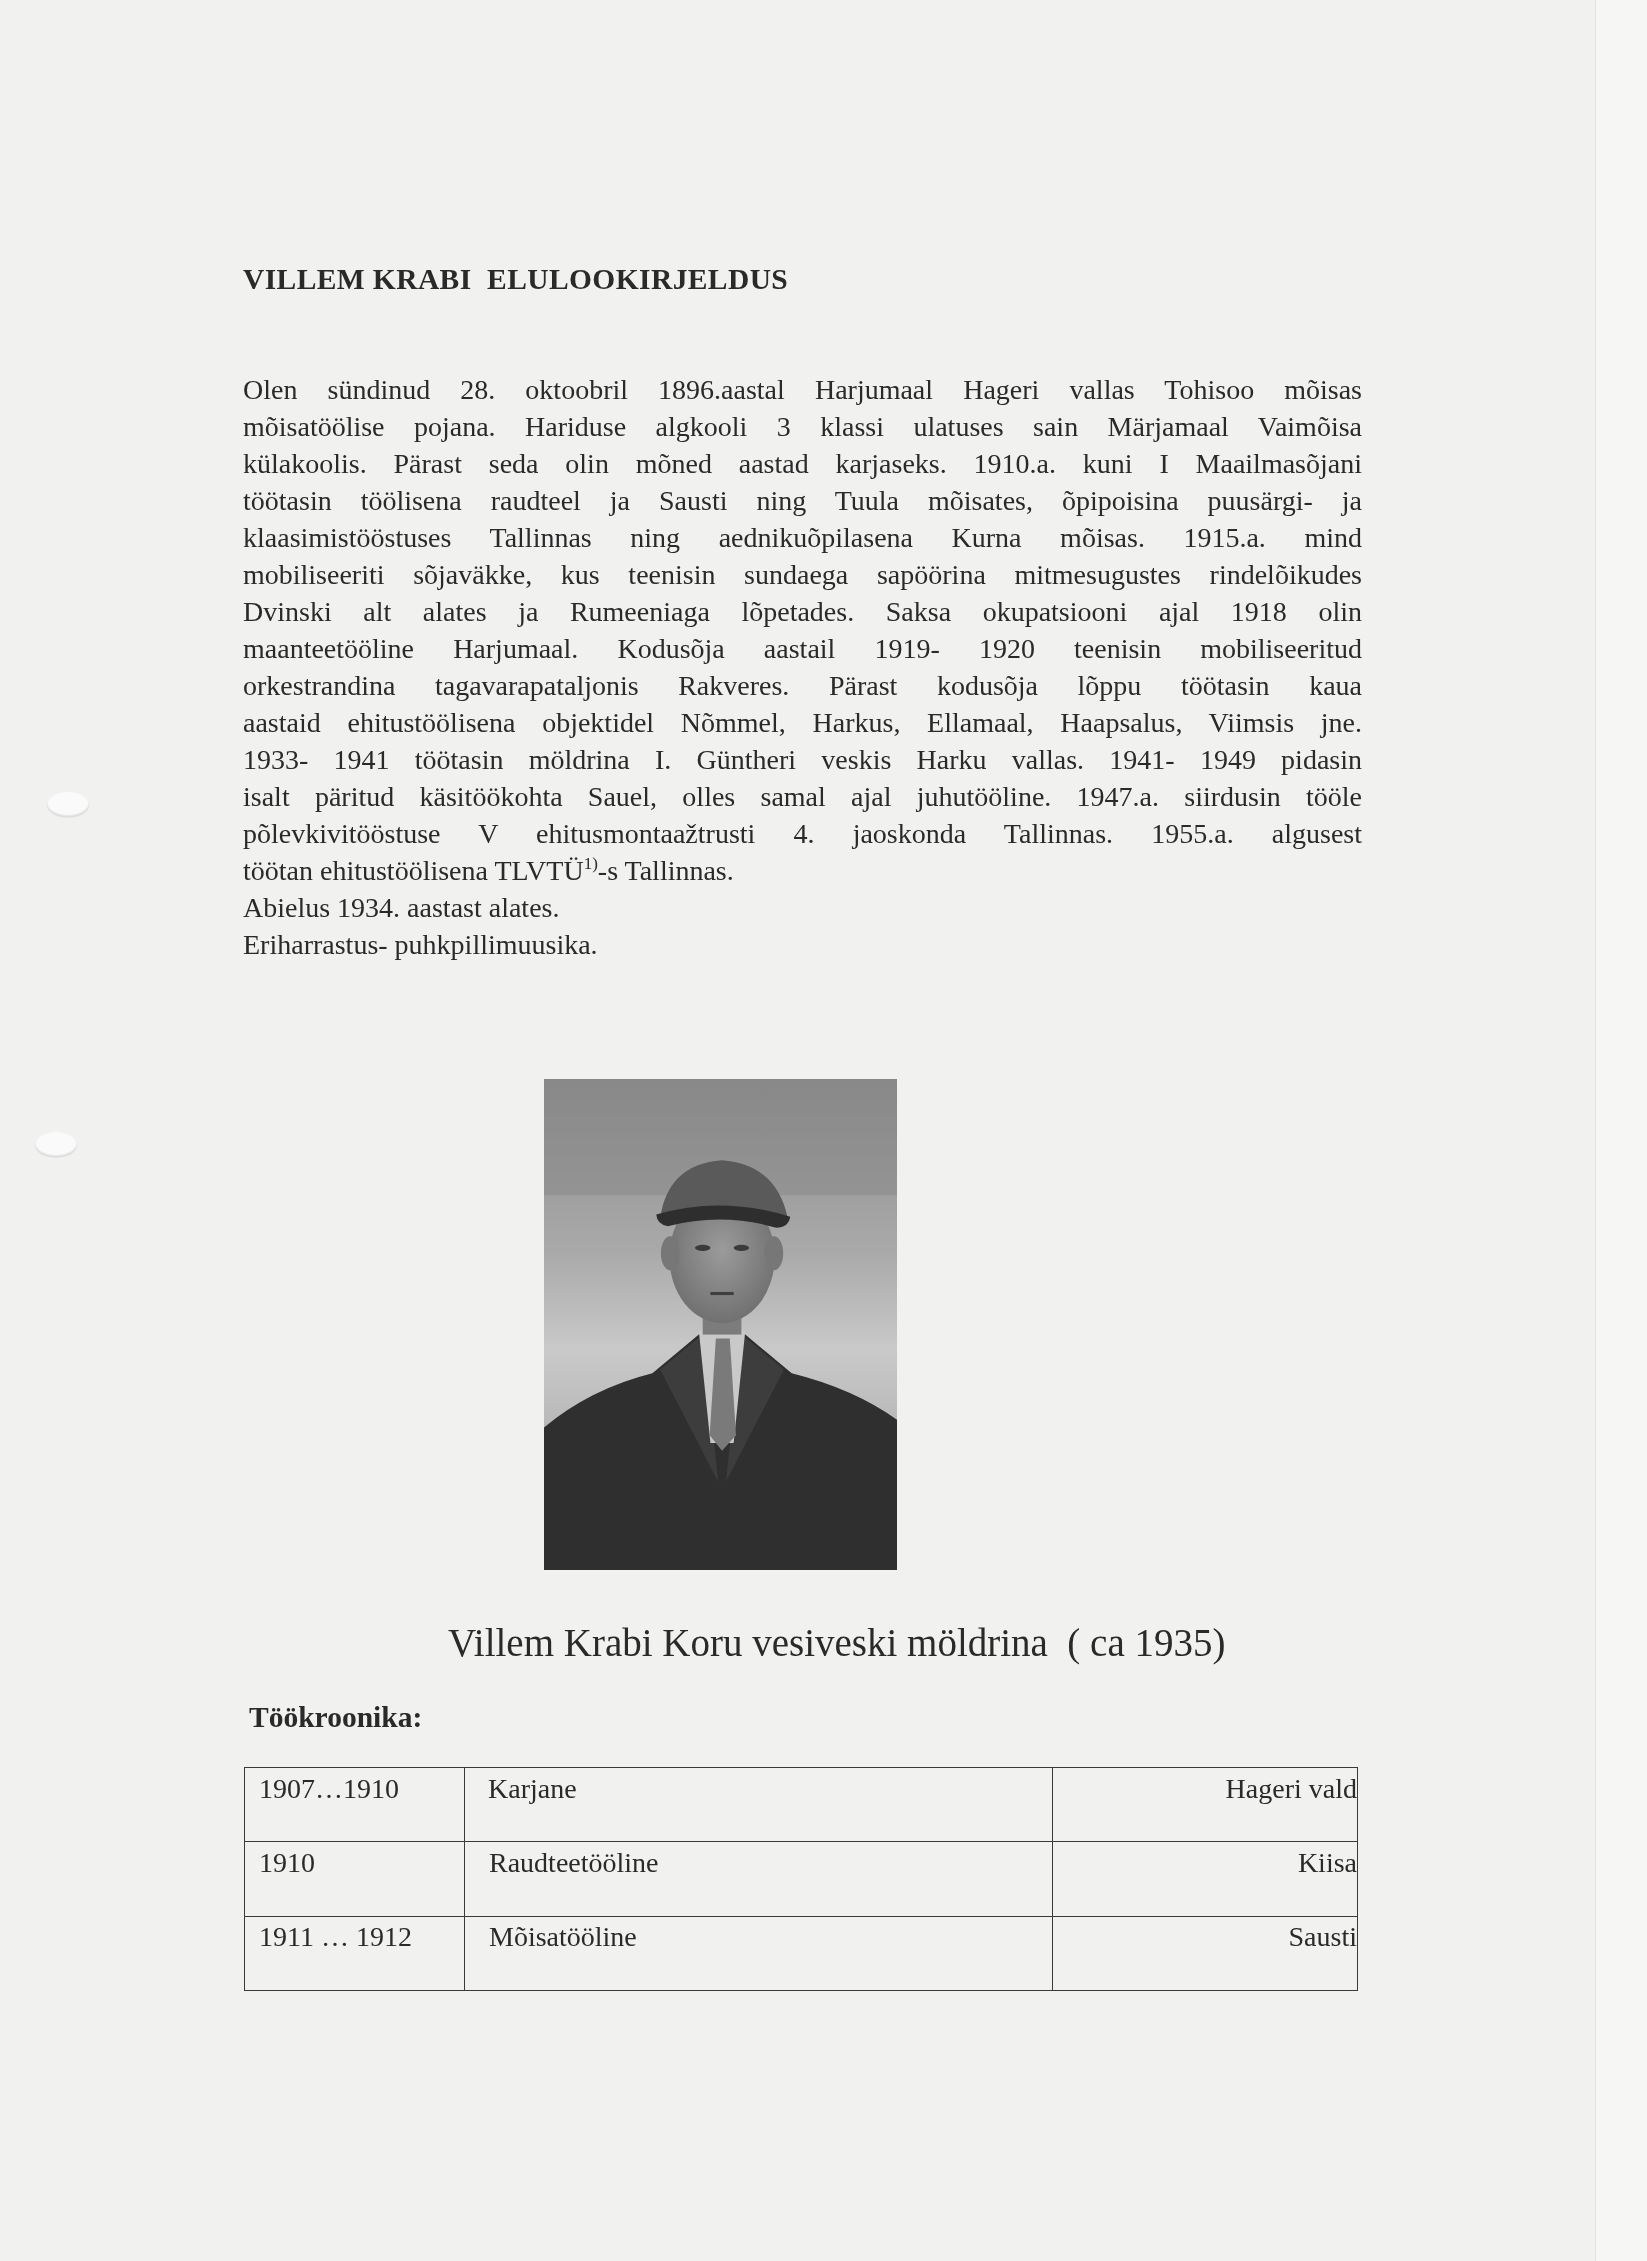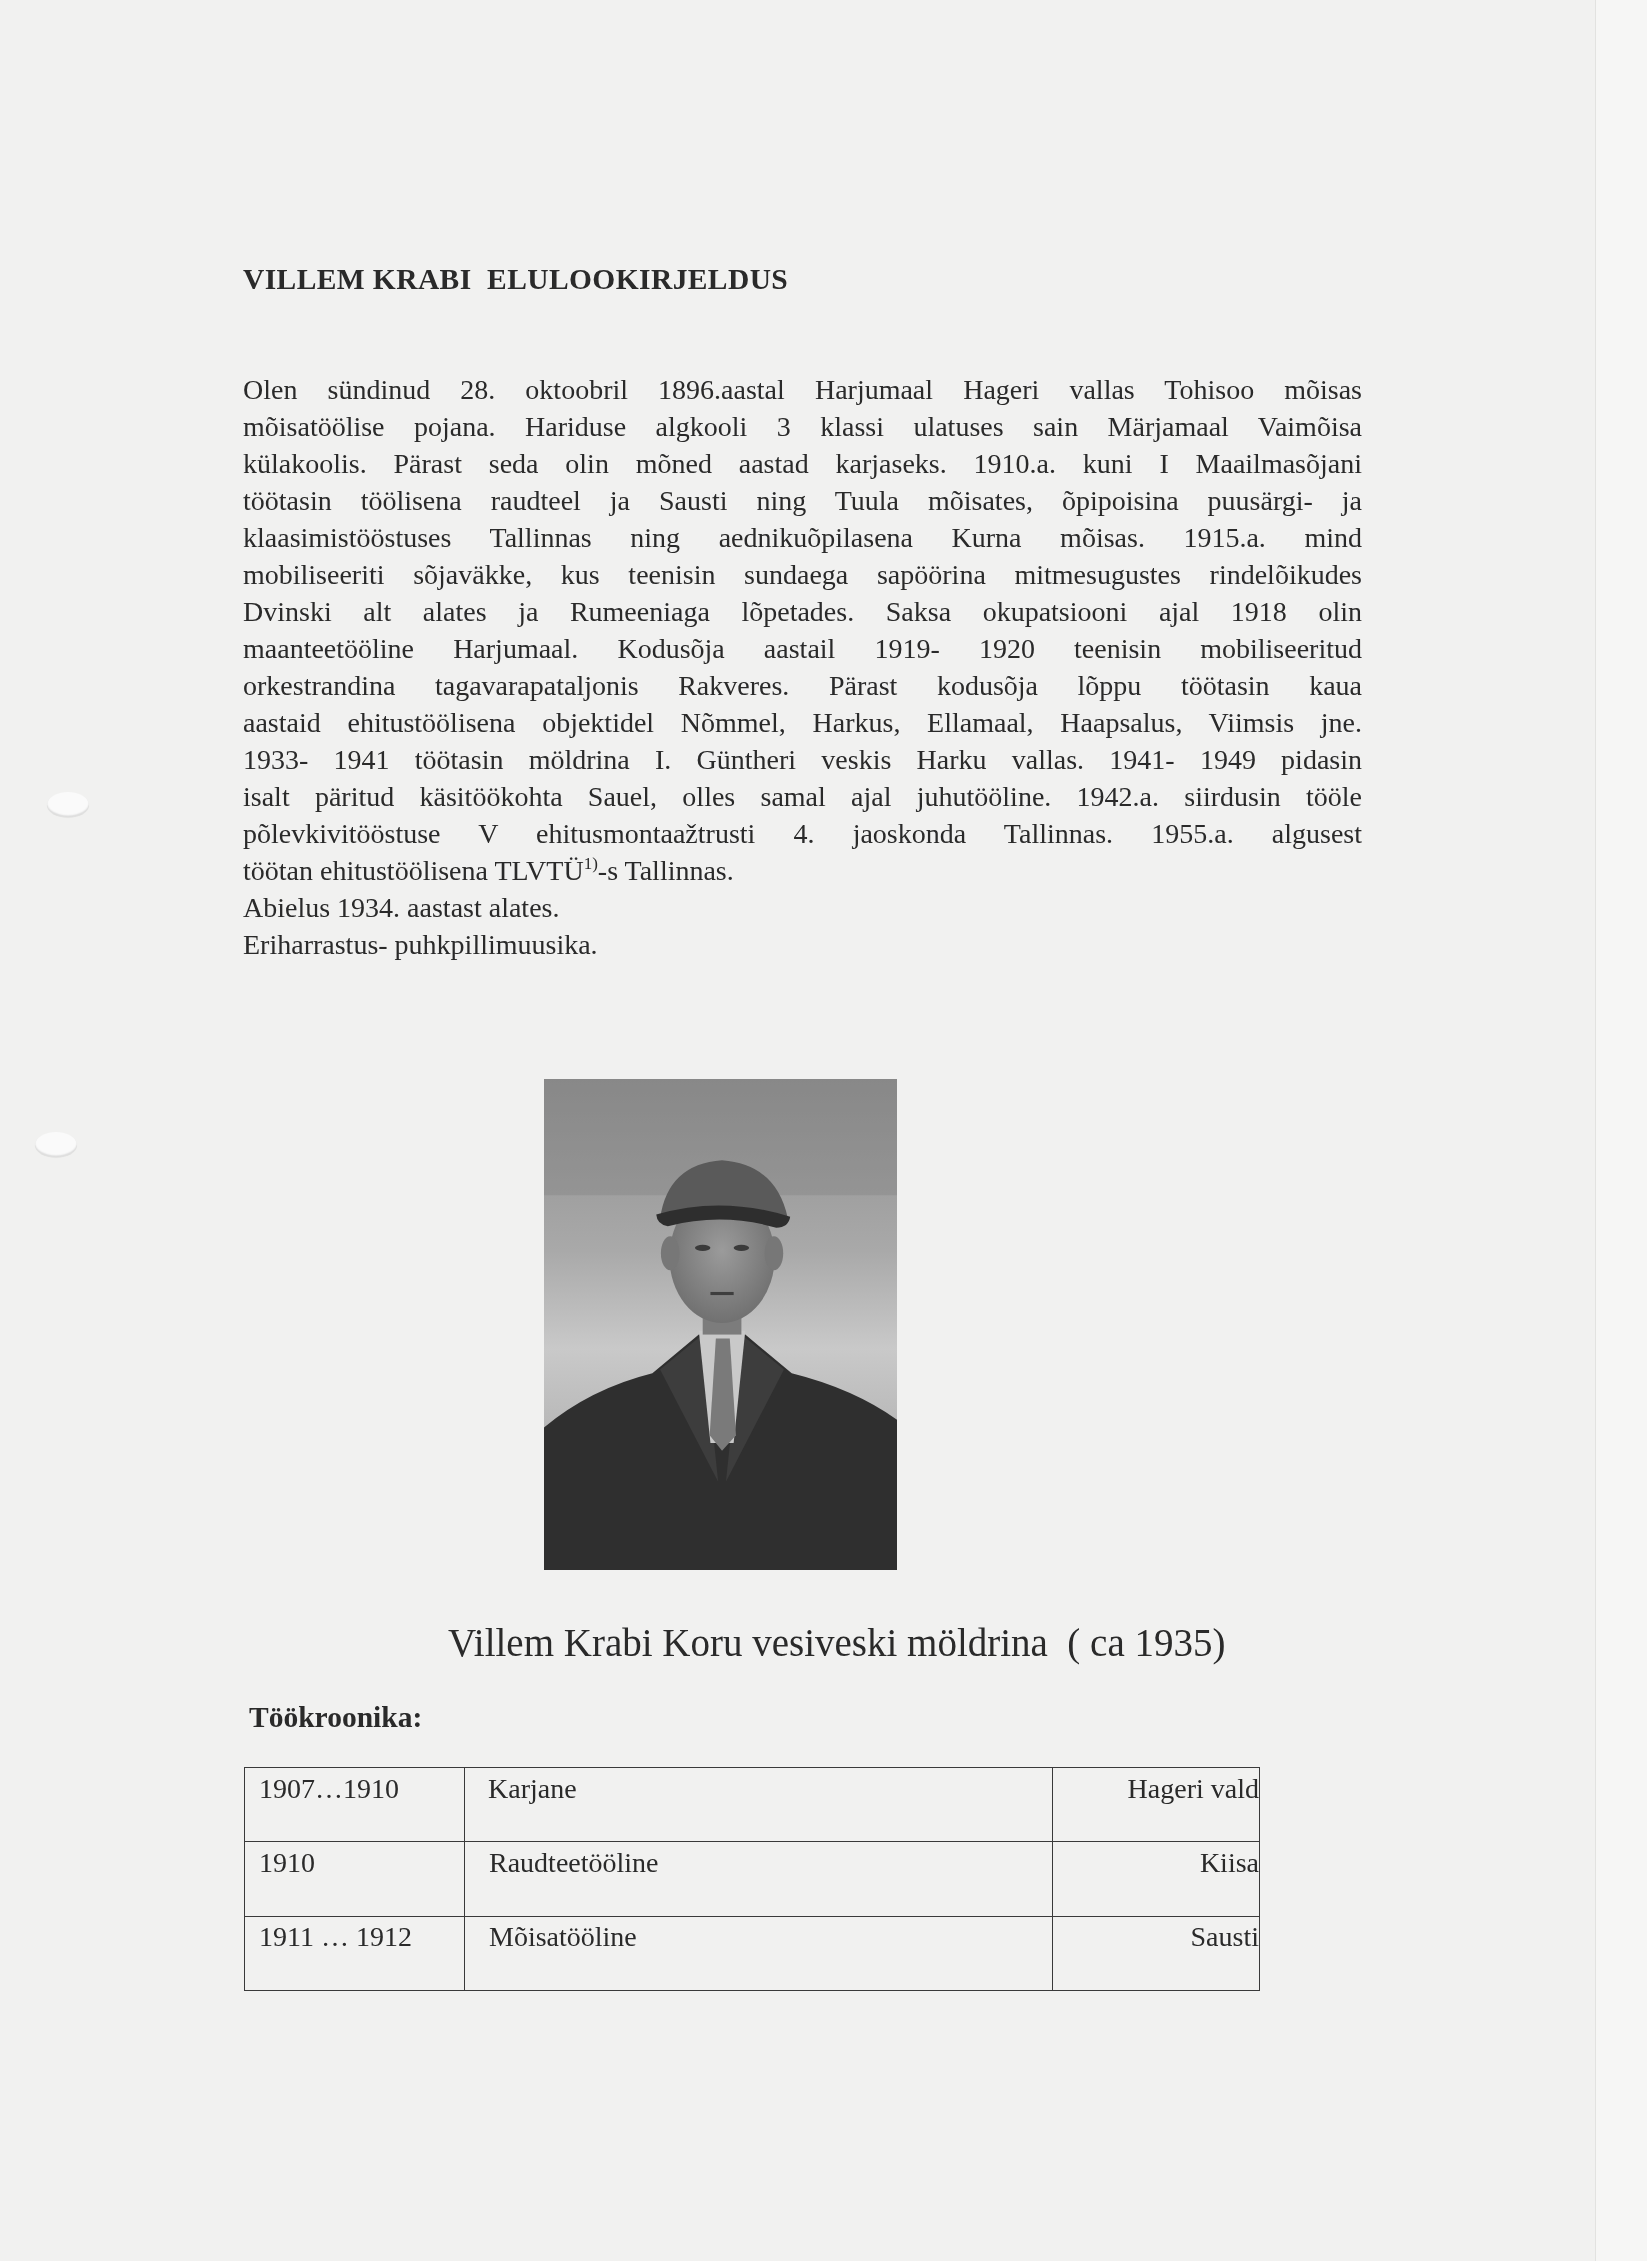--- a/index.html
+++ b/index.html
@@ -40,21 +40,21 @@
   .caption {
     position: absolute; left: 448px; top: 1620px;
     font-size: 39px; font-weight: normal; margin: 0; white-space: pre; text-align: right;
   }
   .section-heading {
     position: absolute; left: 243px; top: 1695px;
     font-size: 29.5px; font-weight: bold; margin: 6px;
   }
   table.chronicle {
     position: absolute; left: 244px; top: 1767px;
-    width: 1016px; border-collapse: collapse;
+    width: 1114px; border-collapse: collapse;
     font-size: 28px;
   }
   table.chronicle td {
     border: 1.6px solid #3a3a3a; vertical-align: top;
     height: 64px; padding: 4.7px 0 4.7px 14px;
   }
   table.chronicle td.c1 { width: 205px; padding-left: 14px; }
   table.chronicle td.c2 { width: 563px; padding-left: 24px; }
   table.chronicle td.c3 { padding-left: 14px; text-align: right; }
 </style>
@@ -72,21 +72,21 @@
   <p style="text-align-last: justify;">mõisatöölise pojana. Hariduse algkooli 3 klassi ulatuses sain Märjamaal Vaimõisa</p>
   <p style="text-align-last: justify;">külakoolis. Pärast seda olin mõned aastad karjaseks. 1910.a.  kuni I Maailmasõjani</p>
   <p style="text-align-last: justify;">töötasin töölisena raudteel ja Sausti ning  Tuula  mõisates, õpipoisina puusärgi- ja</p>
   <p style="text-align-last: justify;">klaasimistööstuses Tallinnas ning aednikuõpilasena Kurna mõisas. 1915.a. mind</p>
   <p style="text-align-last: justify;">mobiliseeriti sõjaväkke, kus teenisin sundaega sapöörina mitmesugustes rindelõikudes</p>
   <p style="text-align-last: justify;">Dvinski alt alates ja Rumeeniaga lõpetades. Saksa okupatsiooni ajal 1918 olin</p>
   <p style="text-align-last: justify;">maanteetööline Harjumaal. Kodusõja aastail 1919- 1920 teenisin mobiliseeritud</p>
   <p style="text-align-last: justify;">orkestrandina tagavarapataljonis Rakveres. Pärast kodusõja lõppu töötasin kaua</p>
   <p style="text-align-last: justify;">aastaid ehitustöölisena objektidel Nõmmel, Harkus, Ellamaal, Haapsalus, Viimsis jne.</p>
   <p style="text-align-last: justify;">1933- 1941 töötasin möldrina I. Güntheri veskis Harku vallas. 1941- 1949 pidasin</p>
-  <p style="text-align-last: justify;">isalt päritud käsitöökohta Sauel, olles samal ajal juhutööline. 1942.a.  siirdusin tööle</p>
+  <p style="text-align-last: justify;">isalt päritud käsitöökohta Sauel, olles samal ajal juhutööline. 1947.a.  siirdusin tööle</p>
   <p style="text-align-last: justify;">põlevkivitööstuse V ehitusmontaažtrusti 4. jaoskonda Tallinnas. 1955.a. algusest</p>
   <p class="last"><span>töötan ehitustöölisena TLVTÜ</span><sup>1)</sup><span>-s Tallinnas.</span></p>
   <p class="last">Abielus 1934. aastast alates.</p>
   <p class="last">Eriharrastus- puhkpillimuusika.</p>
 </div>
 
 <div class="photo">
   <svg viewBox="0 0 456 634" preserveAspectRatio="none">
     <defs>
       <linearGradient id="bg" x1="0" y1="0" x2="0" y2="1">

